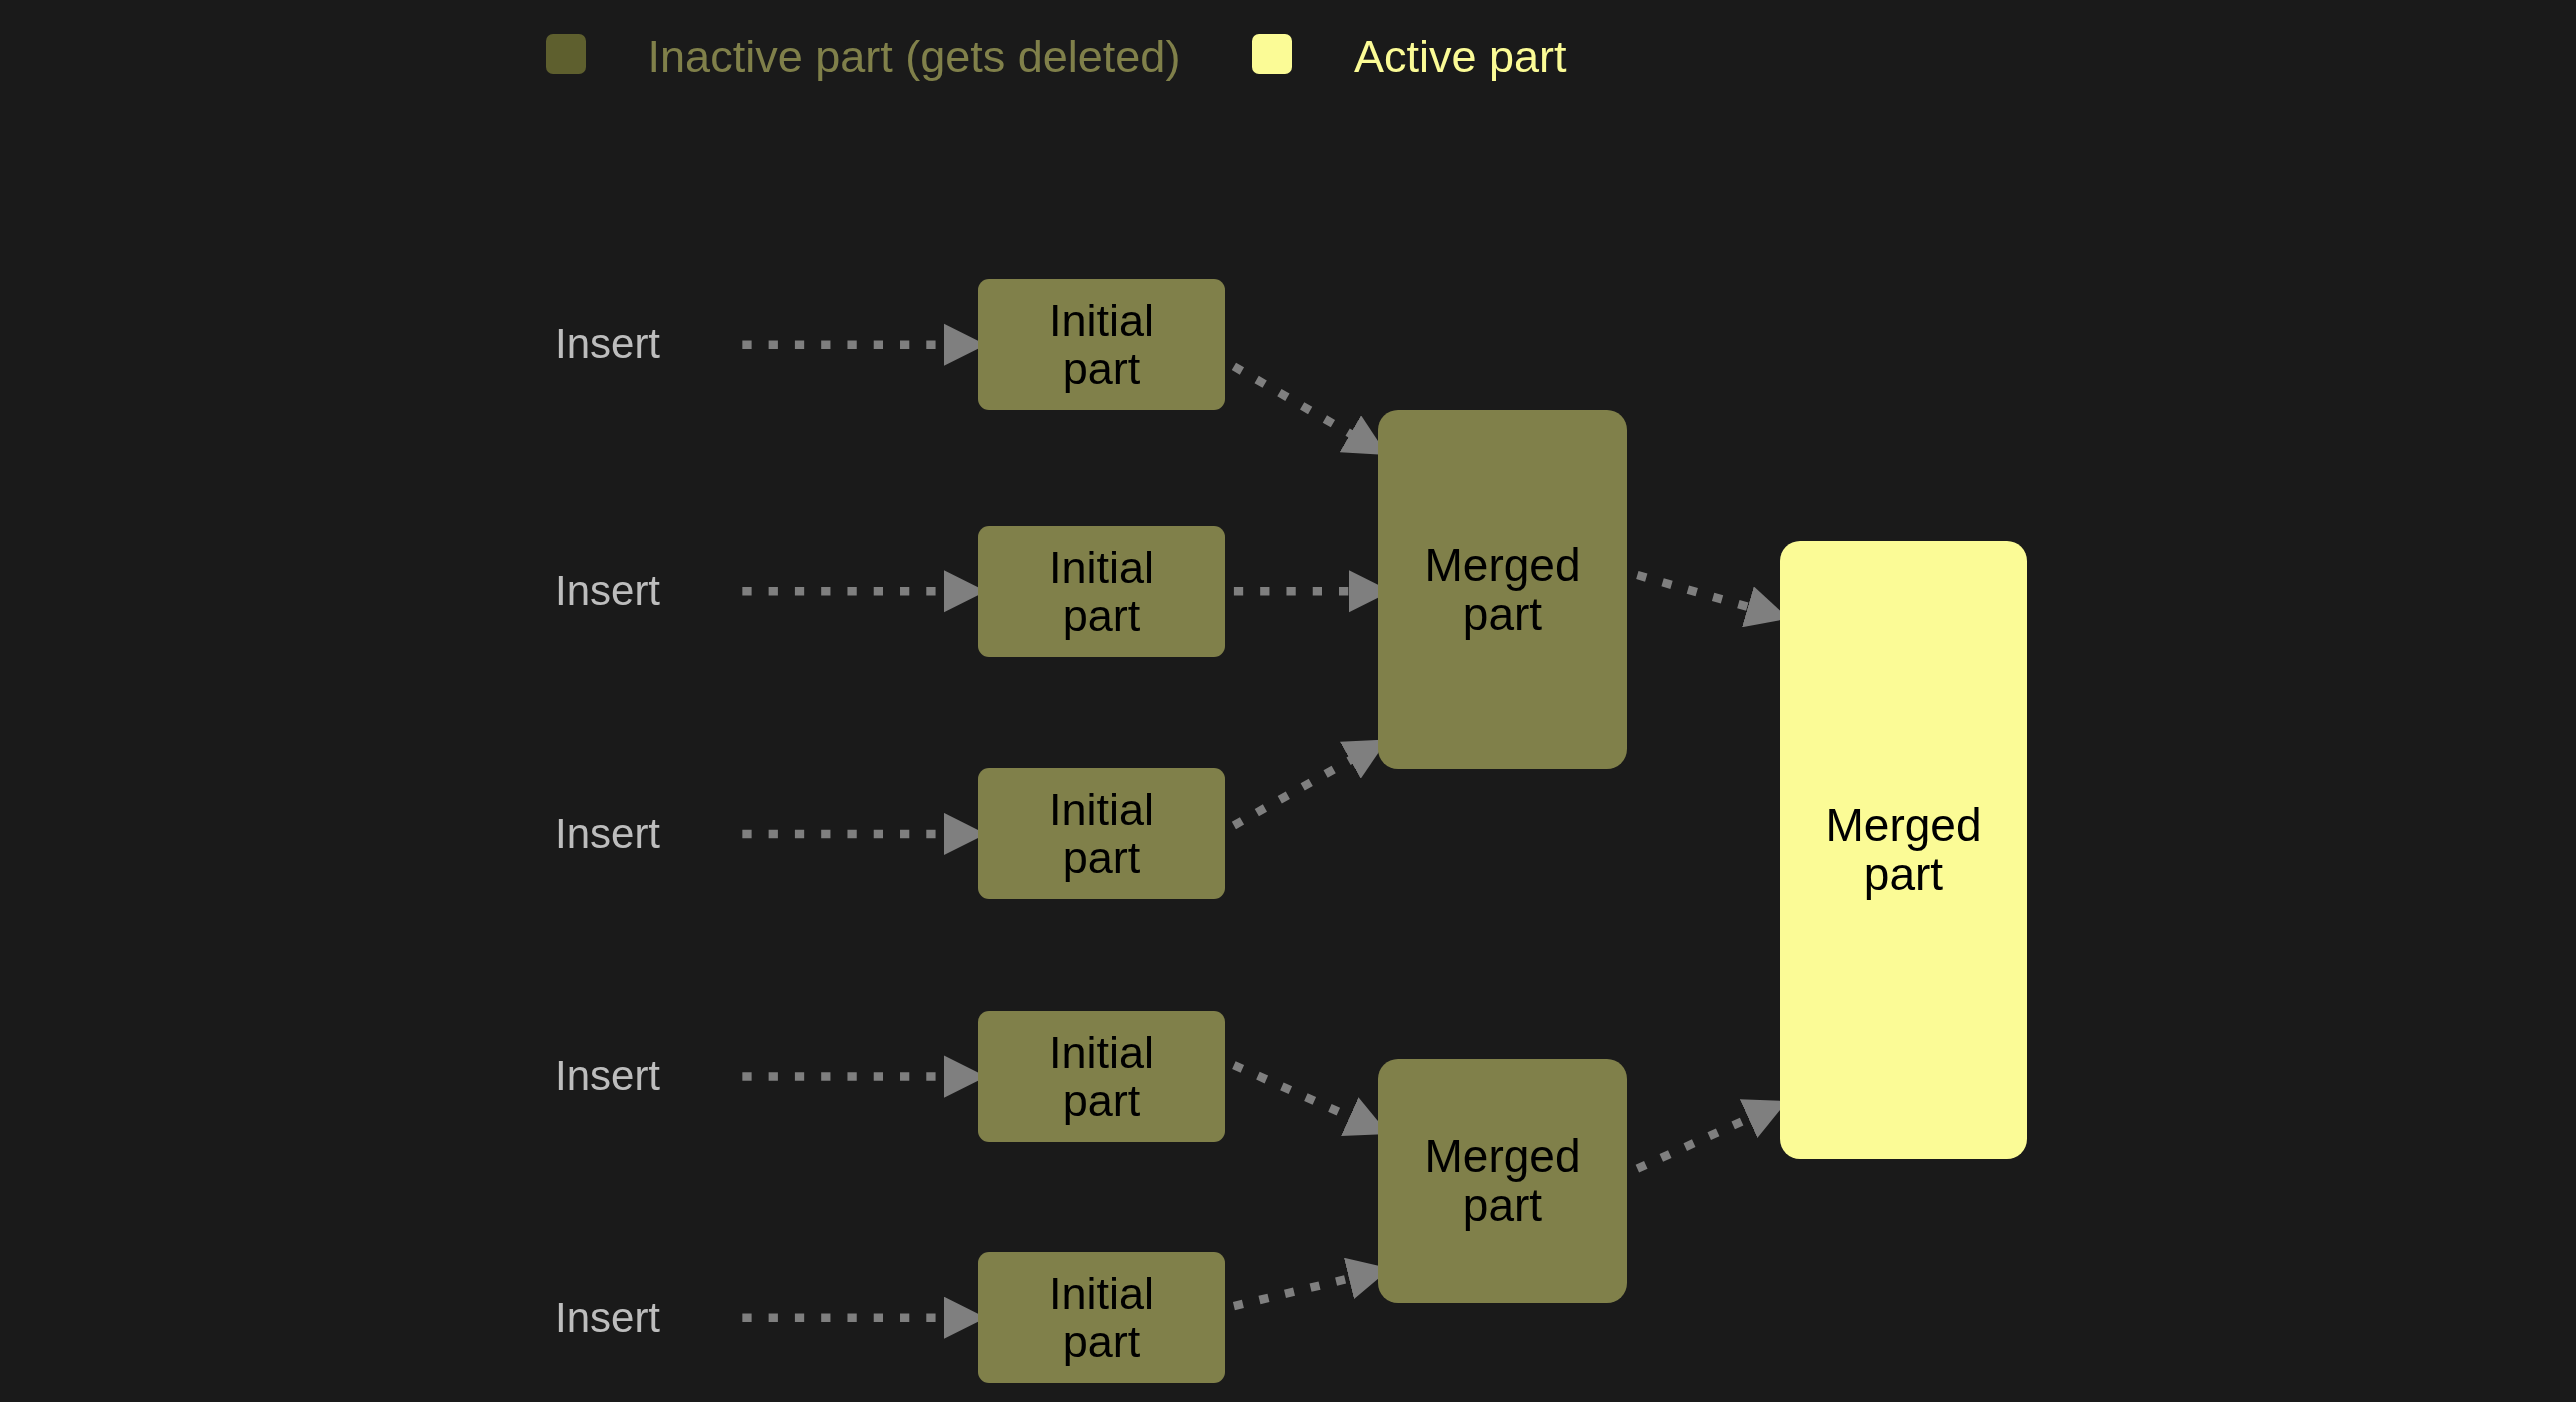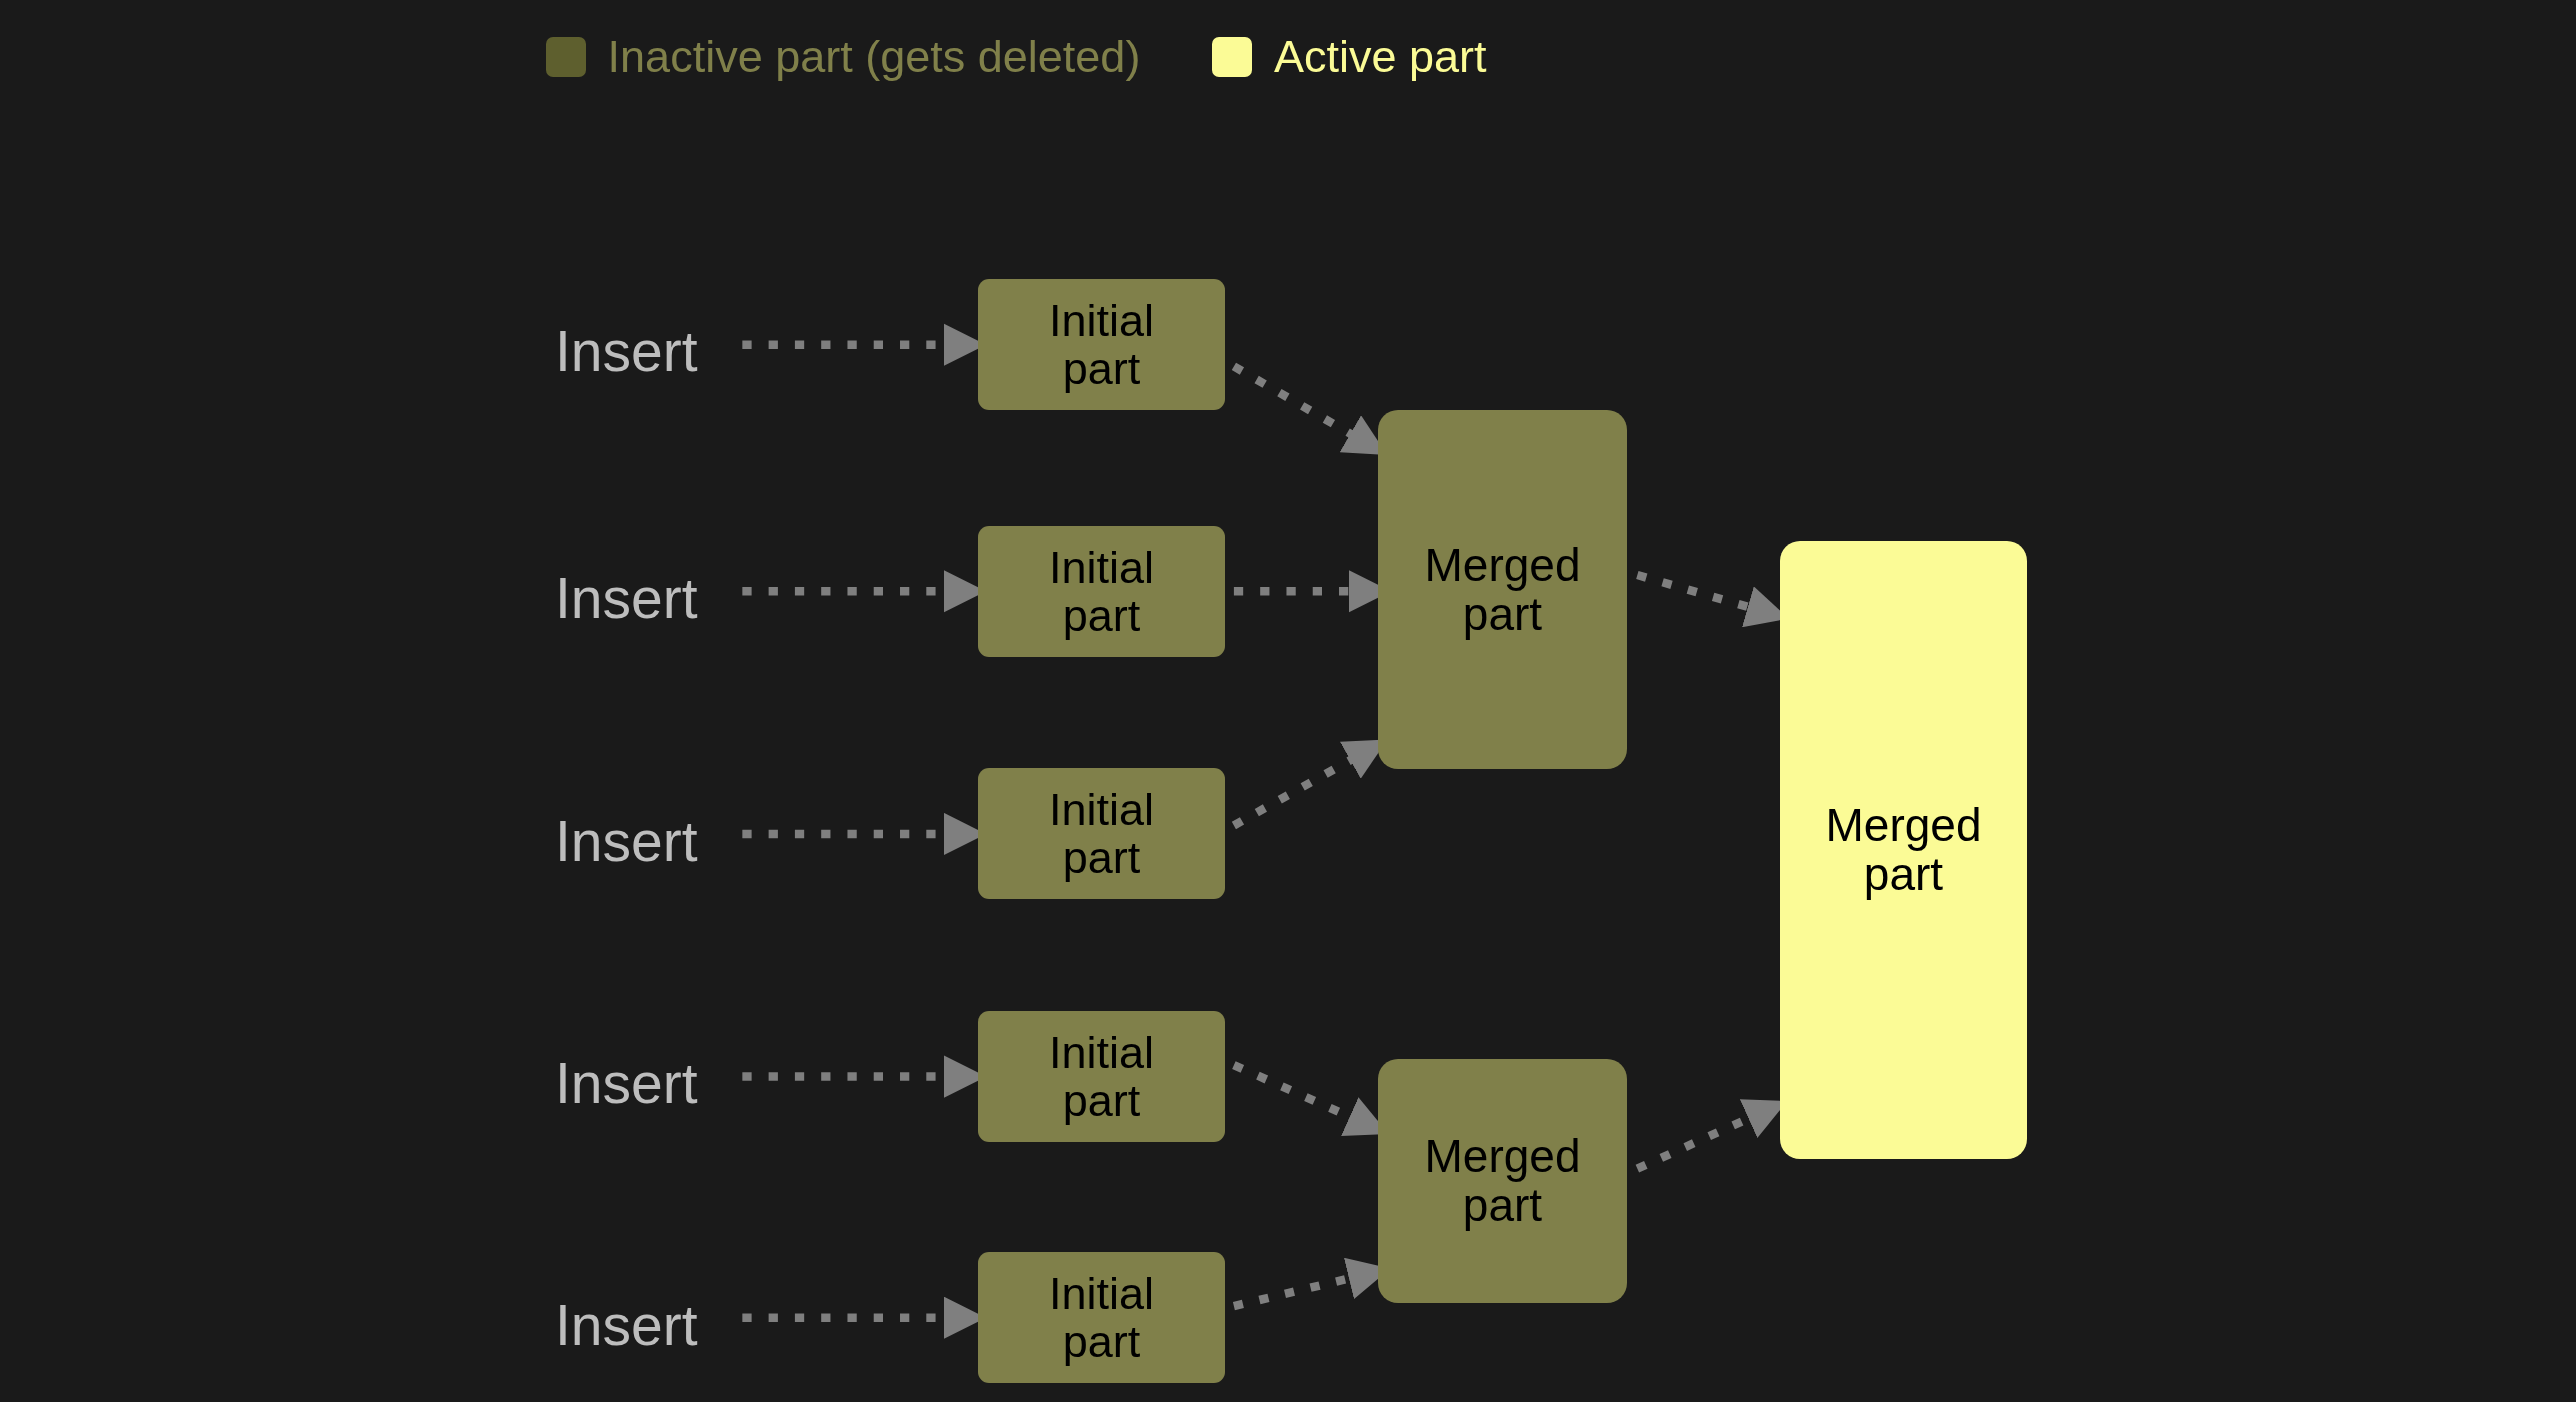--- a/index.html
+++ b/index.html
@@ -21,21 +21,21 @@
   #legend {
     position: absolute;
     left: 546px;
     top: 21.6px;
     display: flex;
     align-items: center;
     height: 70px;
   }
   .legend-entry {
     display: flex;
-    align-items: center;
+    gap: 40px;
   }
   .legend-entry + .legend-entry { margin-left: 72px; }
   .legend-swatch {
     width: 40px;
     height: 40px;
     border-radius: 7px;
     flex: 0 0 auto;
   }
   .legend-label {
     margin-left: 21.6px;
@@ -68,21 +68,21 @@
     border-radius: 11px;
     line-height: 1.06;
     white-space: pre-line;
   }
   .node.inactive { background: #80804a; }
   .node.active   { background: #fbfb96; }
 
   .insert-label {
     position: absolute;
     color: #bdbdbd;
-    font-size: 57px;
+    font-size: 42px;
     line-height: 1;
     white-space: nowrap;
   }
 </style>
 </head>
 <body>
 
 <div id="legend">
   <div class="legend-entry">
     <span class="legend-swatch" style="background: rgb(94, 95, 46);"></span>

